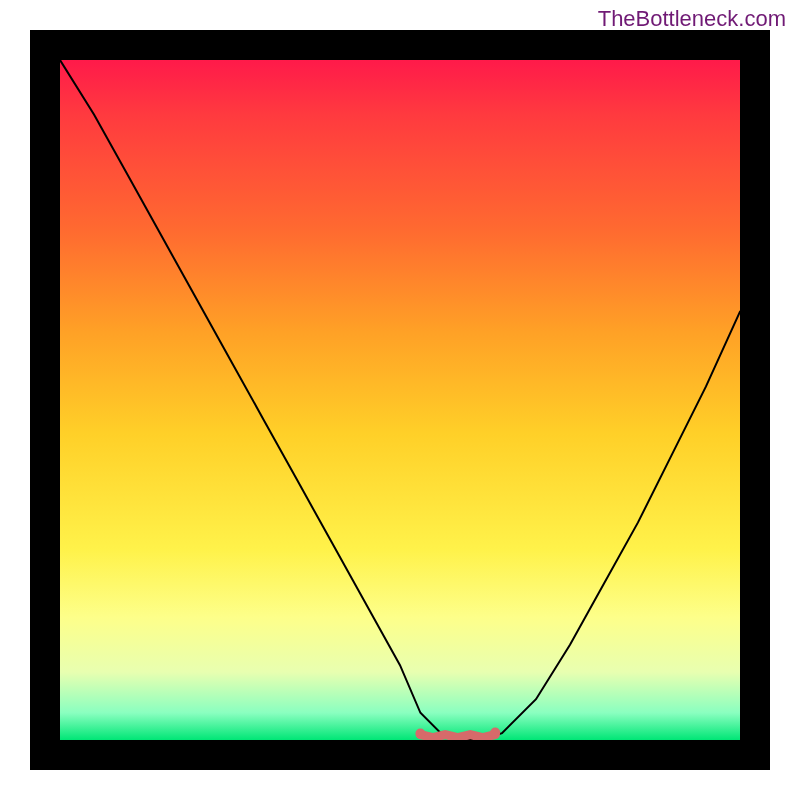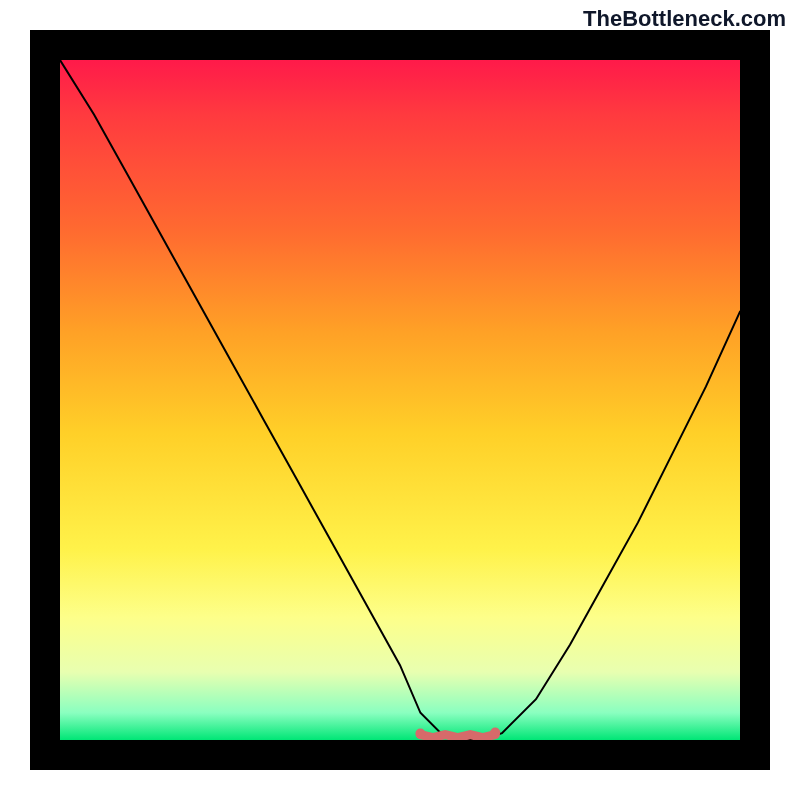--- a/index.html
+++ b/index.html
@@ -3,22 +3,22 @@
 <meta charset="utf-8">
 <style>
   * { margin: 0; padding: 0; box-sizing: border-box; }
   html, body { width: 800px; height: 800px; overflow: hidden; background: #fff; }
   .watermark {
     position: absolute;
     top: 6px;
     right: 14px;
     font-family: Arial, Helvetica, sans-serif;
     font-size: 22px;
-    font-weight: bold;
-    color: #0f172a;
+    font-weight: normal;
+    color: #701a75;
     z-index: 10;
   }
   .frame {
     position: absolute;
     top: 30px;
     left: 30px;
     width: 740px;
     height: 740px;
     background: #000;
   }

